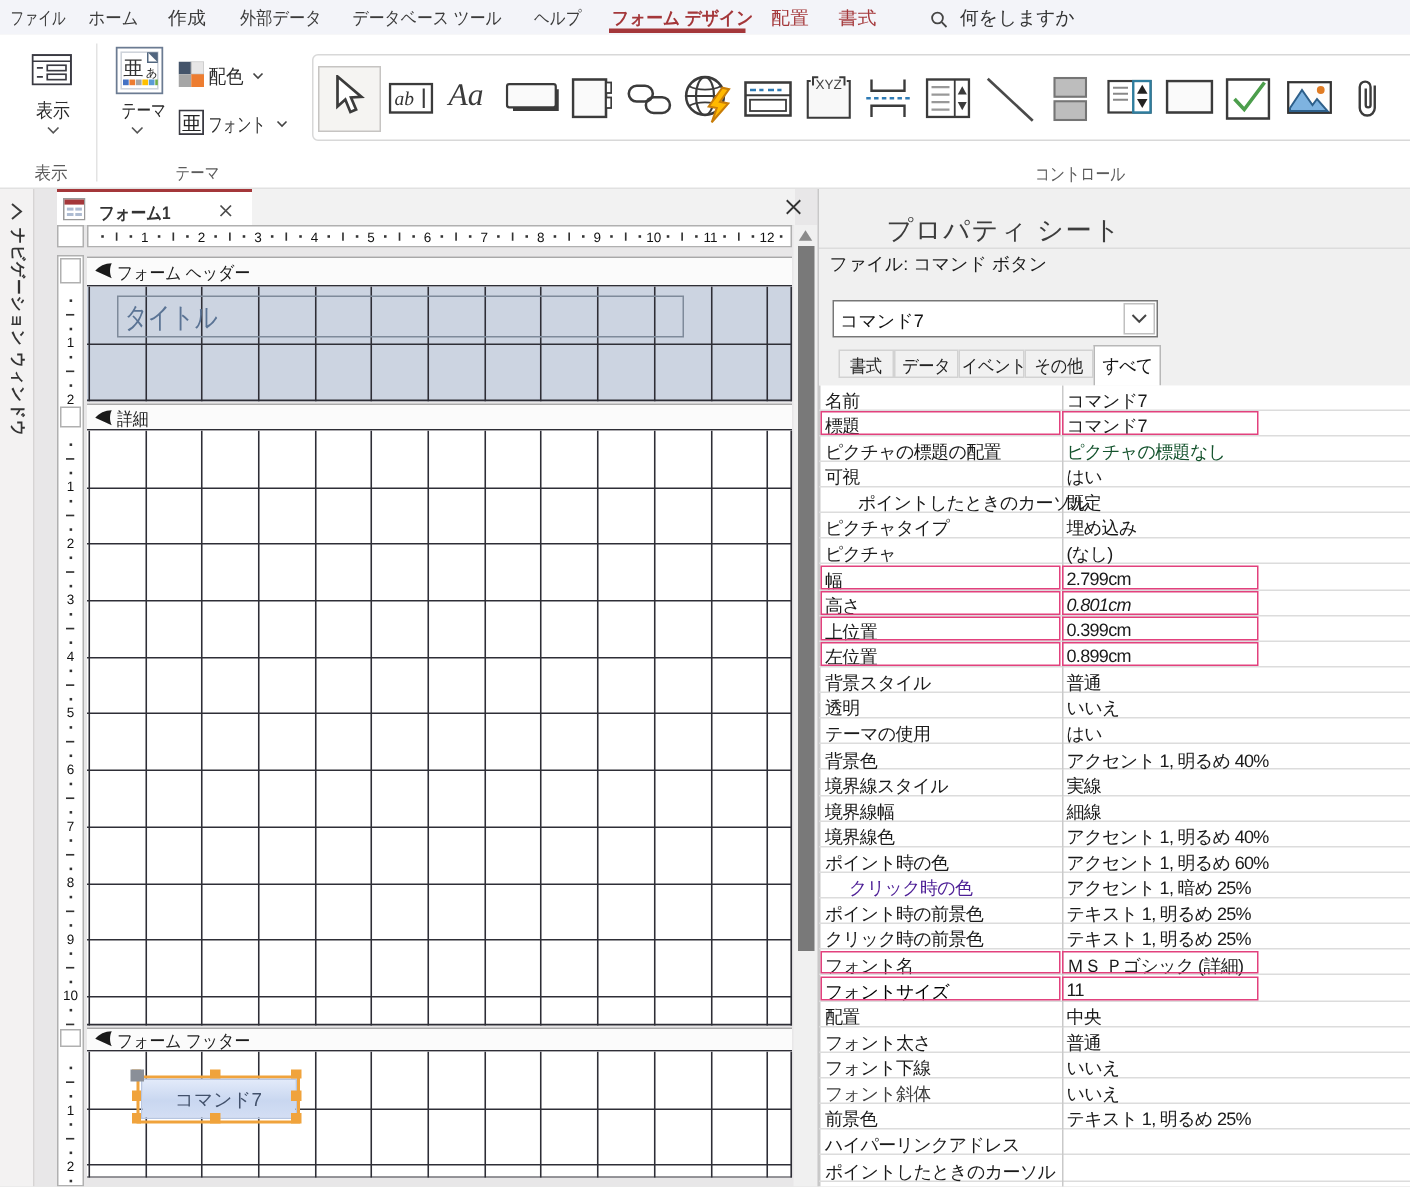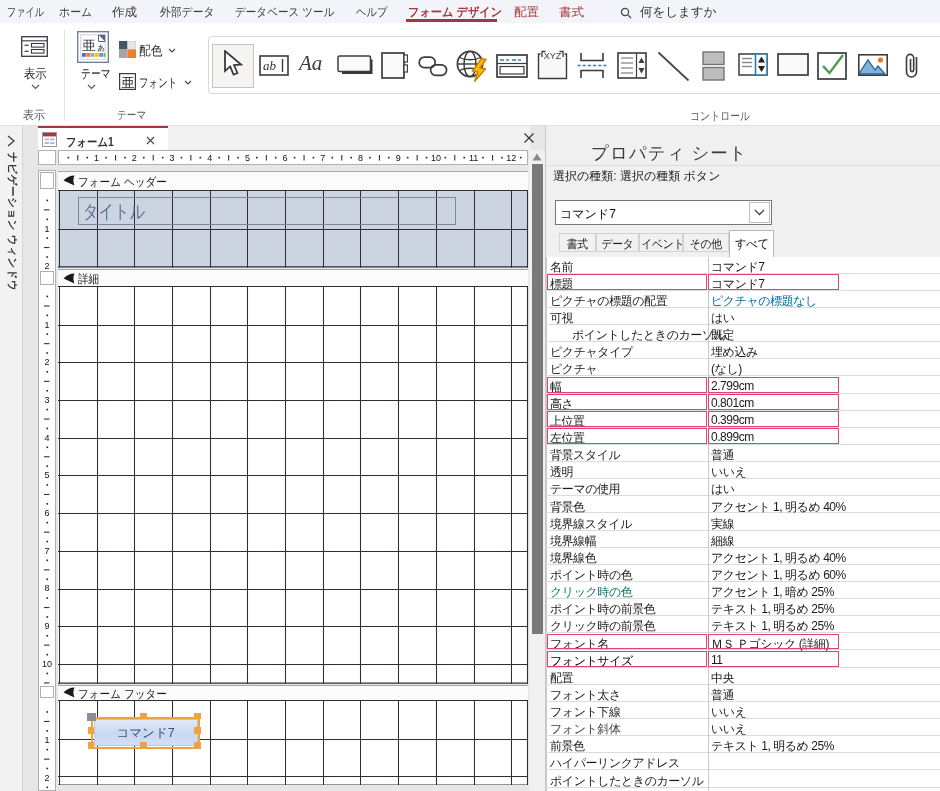--- a/index.html
+++ b/index.html
@@ -412,21 +412,21 @@
 <div class="ab" style="left:194.3px;top:712.8px;width:6.4px;height:6.4px;background:#f0a33c;"></div>
 <div class="ab" style="left:87.8px;top:727.3px;width:6.4px;height:6.4px;background:#f0a33c;"></div>
 <div class="ab" style="left:194.3px;top:727.3px;width:6.4px;height:6.4px;background:#f0a33c;"></div>
 <div class="ab" style="left:87.8px;top:742.3px;width:6.4px;height:6.4px;background:#f0a33c;"></div>
 <div class="ab" style="left:140.3px;top:742.3px;width:6.4px;height:6.4px;background:#f0a33c;"></div>
 <div class="ab" style="left:194.3px;top:742.3px;width:6.4px;height:6.4px;background:#f0a33c;"></div>
 <div class="ab" style="left:86.5px;top:712.5px;width:9.5px;height:8.5px;background:#8a8f98;"></div>
 <div class="ab" style="left:545px;top:126px;width:395px;height:665px;background:#f0f0f0;border-left:1px solid #c8c8c8;"></div>
 <div class="tx" style="left:557px;top:141px;font-size:17.5px;color:#3d3d3d;letter-spacing:1px;margin-left:34px;">プロパティ シート</div>
 <div class="ab" style="left:546px;top:165px;width:394px;height:1px;background:#dcdcdc;"></div>
-<div class="tx" style="left:553px;top:168px;font-size:12px;color:#1a1a1a;">選択の種類:  選択の種類 ボタン</div>
+<div class="tx" style="left:553px;top:168px;font-size:12px;color:#1a1a1a;">ファイル:  コマンド ボタン</div>
 <div class="ab" style="left:555px;top:200px;width:217px;height:25px;background:#fff;border:1px solid #767676;box-sizing:border-box;"></div>
 <div class="tx" style="left:560px;top:206px;font-size:12px;color:#111;">コマンド7</div>
 <div class="ab" style="left:749px;top:202px;width:21px;height:21px;background:#fff;border:1px solid #c0c0c0;box-sizing:border-box;"></div>
 <svg style="left:754px;top:209px;" width="11" height="7" viewBox="0 0 11 7">
 <path d="M1 1 L5.5 5.5 L10 1" fill="none" stroke="#444" stroke-width="1.3"></path>
   </svg>
 <div class="ab" style="left:559.3px;top:233px;width:36.5px;height:18.5px;background:#f1f1f1;border:1px solid #d2d2d2;box-sizing:border-box;"></div>
 <div class="tx" style="left:559.3px;top:235.5px;width:36.5px;text-align:center;font-size:12px;color:#222;letter-spacing:-0.3px;transform:scaleX(0.9);">書式</div>
 <div class="ab" style="left:595.8px;top:233px;width:43px;height:18.5px;background:#f1f1f1;border:1px solid #d2d2d2;box-sizing:border-box;"></div>
 <div class="tx" style="left:595.8px;top:235.5px;width:43px;text-align:center;font-size:12px;color:#222;letter-spacing:-0.3px;transform:scaleX(0.9);">データ</div>
@@ -443,21 +443,21 @@
 <div class="tx" style="left:711px;top:258.70px;font-size:12px;color:#1a1a1a;letter-spacing:-0.45px;">コマンド7</div>
 <div class="ab" style="left:546px;top:289.76px;width:394px;height:1px;background:#dcdcdc;"></div>
 <div class="ab" style="left:707.5px;top:273.63px;width:1px;height:17.13px;background:#c9c9c9;"></div>
 <div class="tx" style="left:550px;top:275.83px;font-size:12px;color:#1a1a1a;letter-spacing:-0.45px;">標題</div>
 <div class="tx" style="left:711px;top:275.83px;font-size:12px;color:#1a1a1a;letter-spacing:-0.45px;">コマンド7</div>
 <div class="ab" style="left:546.5px;top:274.13px;width:160px;height:15.63px;border:1.6px solid #e2417d;box-sizing:border-box;"></div>
 <div class="ab" style="left:708.0px;top:274.13px;width:131px;height:15.63px;border:1.6px solid #e2417d;box-sizing:border-box;"></div>
 <div class="ab" style="left:546px;top:306.89px;width:394px;height:1px;background:#dcdcdc;"></div>
 <div class="ab" style="left:707.5px;top:290.76px;width:1px;height:17.13px;background:#c9c9c9;"></div>
 <div class="tx" style="left:550px;top:292.96px;font-size:12px;color:#1a1a1a;letter-spacing:-0.45px;">ピクチャの標題の配置</div>
-<div class="tx" style="left:711px;top:292.96px;font-size:12px;color:#0369a1;letter-spacing:-0.45px;">ピクチャの標題なし</div>
+<div class="tx" style="left:711px;top:292.96px;font-size:12px;color:#14532d;letter-spacing:-0.45px;">ピクチャの標題なし</div>
 <div class="ab" style="left:546px;top:324.02px;width:394px;height:1px;background:#dcdcdc;"></div>
 <div class="ab" style="left:707.5px;top:307.89px;width:1px;height:17.13px;background:#c9c9c9;"></div>
 <div class="tx" style="left:550px;top:310.09px;font-size:12px;color:#1a1a1a;letter-spacing:-0.45px;">可視</div>
 <div class="tx" style="left:711px;top:310.09px;font-size:12px;color:#1a1a1a;letter-spacing:-0.45px;">はい</div>
 <div class="ab" style="left:546px;top:341.15px;width:394px;height:1px;background:#dcdcdc;"></div>
 <div class="ab" style="left:707.5px;top:325.02px;width:1px;height:17.13px;background:#c9c9c9;"></div>
 <div class="tx" style="left:572px;top:327.22px;font-size:12px;color:#1a1a1a;letter-spacing:-0.45px;">ポイントしたときのカーソル</div>
 <div class="tx" style="left:711px;top:327.22px;font-size:12px;color:#1a1a1a;letter-spacing:-0.45px;">既定</div>
 <div class="ab" style="left:546px;top:358.28px;width:394px;height:1px;background:#dcdcdc;"></div>
 <div class="ab" style="left:707.5px;top:342.15px;width:1px;height:17.13px;background:#c9c9c9;"></div>
@@ -469,21 +469,21 @@
 <div class="tx" style="left:711px;top:361.48px;font-size:12px;color:#1a1a1a;letter-spacing:-0.45px;">(なし)</div>
 <div class="ab" style="left:546px;top:392.54px;width:394px;height:1px;background:#dcdcdc;"></div>
 <div class="ab" style="left:707.5px;top:376.41px;width:1px;height:17.13px;background:#c9c9c9;"></div>
 <div class="tx" style="left:550px;top:378.61px;font-size:12px;color:#1a1a1a;letter-spacing:-0.45px;">幅</div>
 <div class="tx" style="left:711px;top:378.61px;font-size:12px;color:#1a1a1a;letter-spacing:-0.45px;">2.799cm</div>
 <div class="ab" style="left:546.5px;top:376.91px;width:160px;height:15.63px;border:1.6px solid #e2417d;box-sizing:border-box;"></div>
 <div class="ab" style="left:708.0px;top:376.91px;width:131px;height:15.63px;border:1.6px solid #e2417d;box-sizing:border-box;"></div>
 <div class="ab" style="left:546px;top:409.67px;width:394px;height:1px;background:#dcdcdc;"></div>
 <div class="ab" style="left:707.5px;top:393.54px;width:1px;height:17.13px;background:#c9c9c9;"></div>
 <div class="tx" style="left:550px;top:395.74px;font-size:12px;color:#1a1a1a;letter-spacing:-0.45px;">高さ</div>
-<div class="tx" style="left:711px;top:395.74px;font-size:12px;color:#1a1a1a;letter-spacing:-0.45px;">0.801cm</div>
+<div class="tx" style="left:711px;top:395.74px;font-size:12px;color:#1a1a1a;letter-spacing:-0.45px;font-style:italic;">0.801cm</div>
 <div class="ab" style="left:546.5px;top:394.04px;width:160px;height:15.63px;border:1.6px solid #e2417d;box-sizing:border-box;"></div>
 <div class="ab" style="left:708.0px;top:394.04px;width:131px;height:15.63px;border:1.6px solid #e2417d;box-sizing:border-box;"></div>
 <div class="ab" style="left:546px;top:426.80px;width:394px;height:1px;background:#dcdcdc;"></div>
 <div class="ab" style="left:707.5px;top:410.67px;width:1px;height:17.13px;background:#c9c9c9;"></div>
 <div class="tx" style="left:550px;top:412.87px;font-size:12px;color:#1a1a1a;letter-spacing:-0.45px;">上位置</div>
 <div class="tx" style="left:711px;top:412.87px;font-size:12px;color:#1a1a1a;letter-spacing:-0.45px;">0.399cm</div>
 <div class="ab" style="left:546.5px;top:411.17px;width:160px;height:15.63px;border:1.6px solid #e2417d;box-sizing:border-box;"></div>
 <div class="ab" style="left:708.0px;top:411.17px;width:131px;height:15.63px;border:1.6px solid #e2417d;box-sizing:border-box;"></div>
 <div class="ab" style="left:546px;top:443.93px;width:394px;height:1px;background:#dcdcdc;"></div>
 <div class="ab" style="left:707.5px;top:427.80px;width:1px;height:17.13px;background:#c9c9c9;"></div>
@@ -518,21 +518,21 @@
 <div class="ab" style="left:546px;top:563.84px;width:394px;height:1px;background:#dcdcdc;"></div>
 <div class="ab" style="left:707.5px;top:547.71px;width:1px;height:17.13px;background:#c9c9c9;"></div>
 <div class="tx" style="left:550px;top:549.91px;font-size:12px;color:#1a1a1a;letter-spacing:-0.45px;">境界線色</div>
 <div class="tx" style="left:711px;top:549.91px;font-size:12px;color:#1a1a1a;letter-spacing:-0.45px;">アクセント 1, 明るめ 40%</div>
 <div class="ab" style="left:546px;top:580.97px;width:394px;height:1px;background:#dcdcdc;"></div>
 <div class="ab" style="left:707.5px;top:564.84px;width:1px;height:17.13px;background:#c9c9c9;"></div>
 <div class="tx" style="left:550px;top:567.04px;font-size:12px;color:#1a1a1a;letter-spacing:-0.45px;">ポイント時の色</div>
 <div class="tx" style="left:711px;top:567.04px;font-size:12px;color:#1a1a1a;letter-spacing:-0.45px;">アクセント 1, 明るめ 60%</div>
 <div class="ab" style="left:546px;top:598.10px;width:394px;height:1px;background:#dcdcdc;"></div>
 <div class="ab" style="left:707.5px;top:581.97px;width:1px;height:17.13px;background:#c9c9c9;"></div>
-<div class="tx" style="left:550px;top:584.17px;font-size:12px;color:#0f766e;letter-spacing:-0.45px;font-family:Liberation Serif, serif;">クリック時の色</div>
+<div class="tx" style="left:566px;top:584.17px;font-size:12px;color:#4c1d95;letter-spacing:-0.45px;font-family:Liberation Serif, serif;">クリック時の色</div>
 <div class="tx" style="left:711px;top:584.17px;font-size:12px;color:#1a1a1a;letter-spacing:-0.45px;">アクセント 1, 暗め 25%</div>
 <div class="ab" style="left:546px;top:615.23px;width:394px;height:1px;background:#dcdcdc;"></div>
 <div class="ab" style="left:707.5px;top:599.10px;width:1px;height:17.13px;background:#c9c9c9;"></div>
 <div class="tx" style="left:550px;top:601.30px;font-size:12px;color:#1a1a1a;letter-spacing:-0.45px;">ポイント時の前景色</div>
 <div class="tx" style="left:711px;top:601.30px;font-size:12px;color:#1a1a1a;letter-spacing:-0.45px;">テキスト 1, 明るめ 25%</div>
 <div class="ab" style="left:546px;top:632.36px;width:394px;height:1px;background:#dcdcdc;"></div>
 <div class="ab" style="left:707.5px;top:616.23px;width:1px;height:17.13px;background:#c9c9c9;"></div>
 <div class="tx" style="left:550px;top:618.43px;font-size:12px;color:#1a1a1a;letter-spacing:-0.45px;">クリック時の前景色</div>
 <div class="tx" style="left:711px;top:618.43px;font-size:12px;color:#1a1a1a;letter-spacing:-0.45px;">テキスト 1, 明るめ 25%</div>
 <div class="ab" style="left:546px;top:649.49px;width:394px;height:1px;background:#dcdcdc;"></div>

